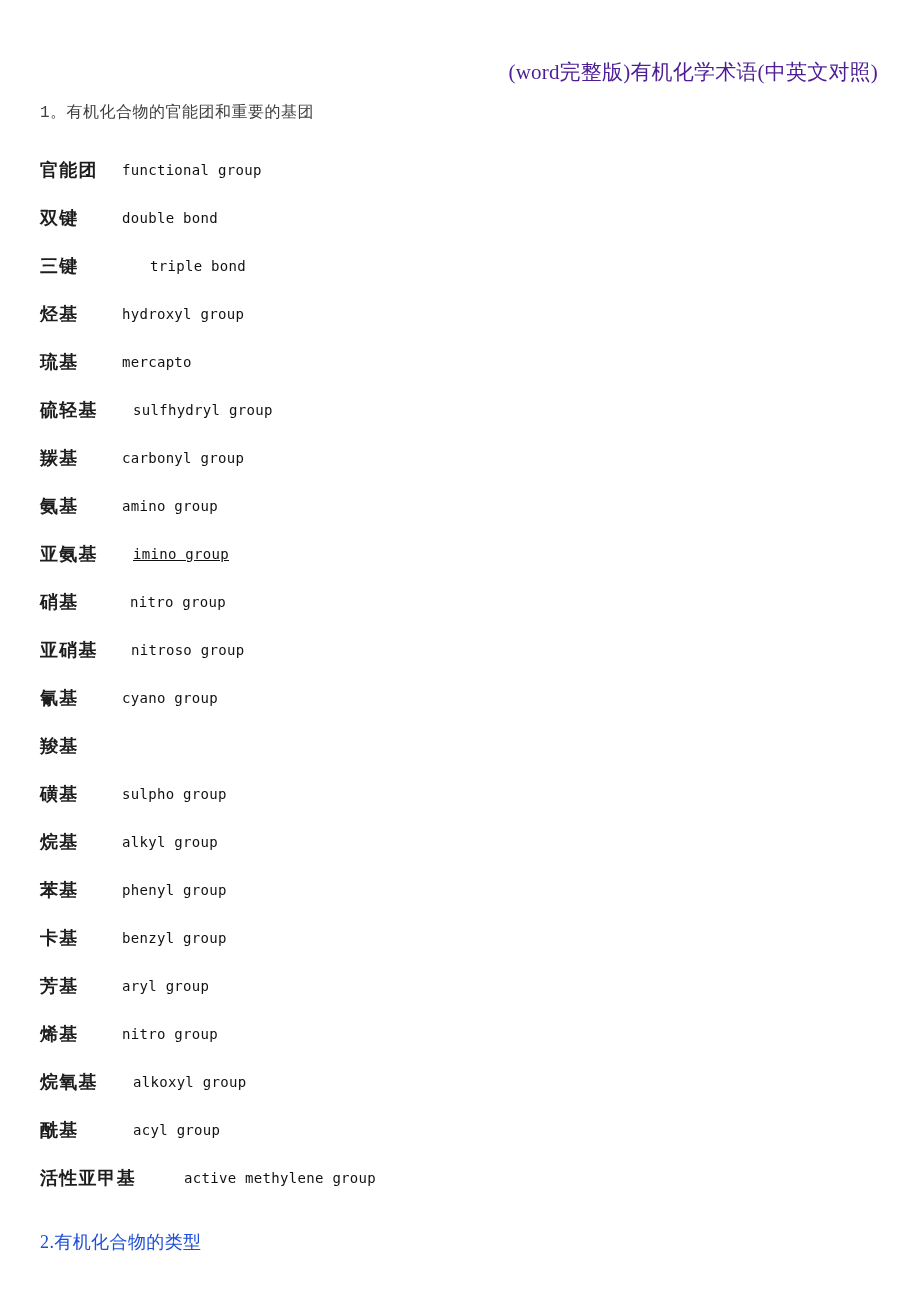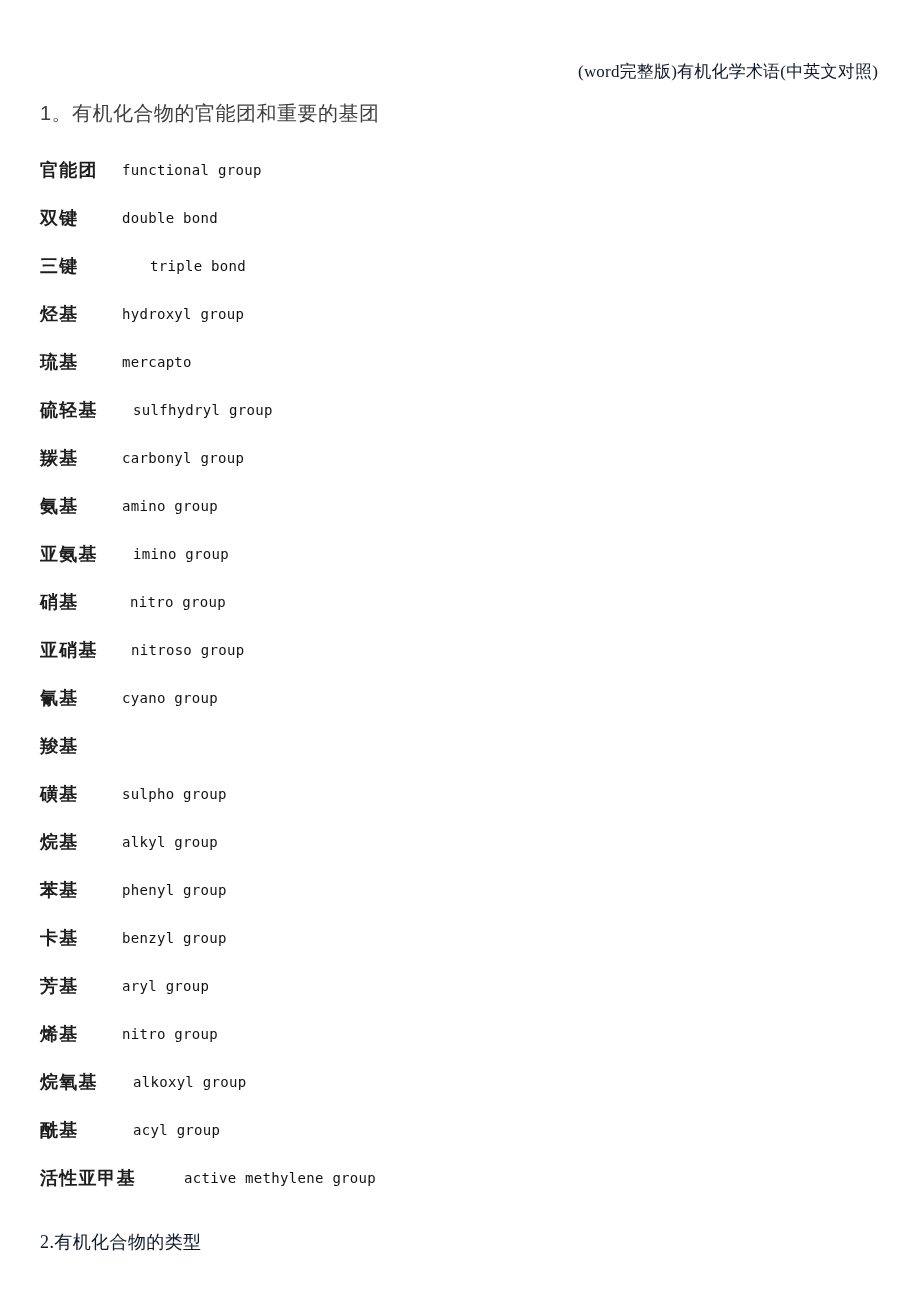--- a/index.html
+++ b/index.html
@@ -24,34 +24,34 @@
     height: 1302px;
     background: #ffffff;
   }
 
   
   .page-header {
     position: absolute;
     top: 62px;
     right: 42px;
     font-family: "Liberation Serif", "DejaVu Serif", serif;
-    font-size: 17px;
+    font-size: 21px;
     line-height: 20px;
-    color: #0f172a;
+    color: #4c1d95;
     letter-spacing: 0.2px;
     white-space: nowrap;
   }
 
   
   .section-title {
     position: absolute;
     left: 40px;
     top: 99px;
-    font-family: Liberation Sans, sans-serif;
-    font-size: 20px;
+    font-family: Liberation Mono, monospace;
+    font-size: 16px;
     line-height: 28px;
     color: #3f3f3f;
     white-space: nowrap;
     letter-spacing: 0.5px;
   }
 
   
   .glossary {
     position: absolute;
     left: 0;
@@ -84,21 +84,21 @@
   }
 
   
   .section-title-2 {
     position: absolute;
     left: 40px;
     top: 1229px;
     font-family: "Liberation Serif", "DejaVu Serif", serif;
     font-size: 18px;
     line-height: 26px;
-    color: #0f172a;
+    color: #1d4ed8;
     letter-spacing: 0.4px;
     white-space: nowrap;
   }
 </style>
 </head>
 <body>
 
 <div class="page">
 
   <div class="page-header">(word完整版)有机化学术语(中英文对照)</div>
@@ -133,21 +133,21 @@
       <div class="glossary-row">
         <span class="term-cn">羰基</span>
         <span class="term-en" style="left: 122px;">carbonyl group</span>
       </div>
       <div class="glossary-row">
         <span class="term-cn">氨基</span>
         <span class="term-en" style="left: 122px;">amino group</span>
       </div>
       <div class="glossary-row">
         <span class="term-cn">亚氨基</span>
-        <span class="term-en" style="left: 133px;">imino group</span>
+        <span class="term-en" style="left: 133px; text-decoration: underline;">imino group</span>
       </div>
       <div class="glossary-row">
         <span class="term-cn">硝基</span>
         <span class="term-en" style="left: 130px;">nitro group</span>
       </div>
       <div class="glossary-row">
         <span class="term-cn">亚硝基</span>
         <span class="term-en" style="left: 131px;">nitroso group</span>
       </div>
       <div class="glossary-row">

